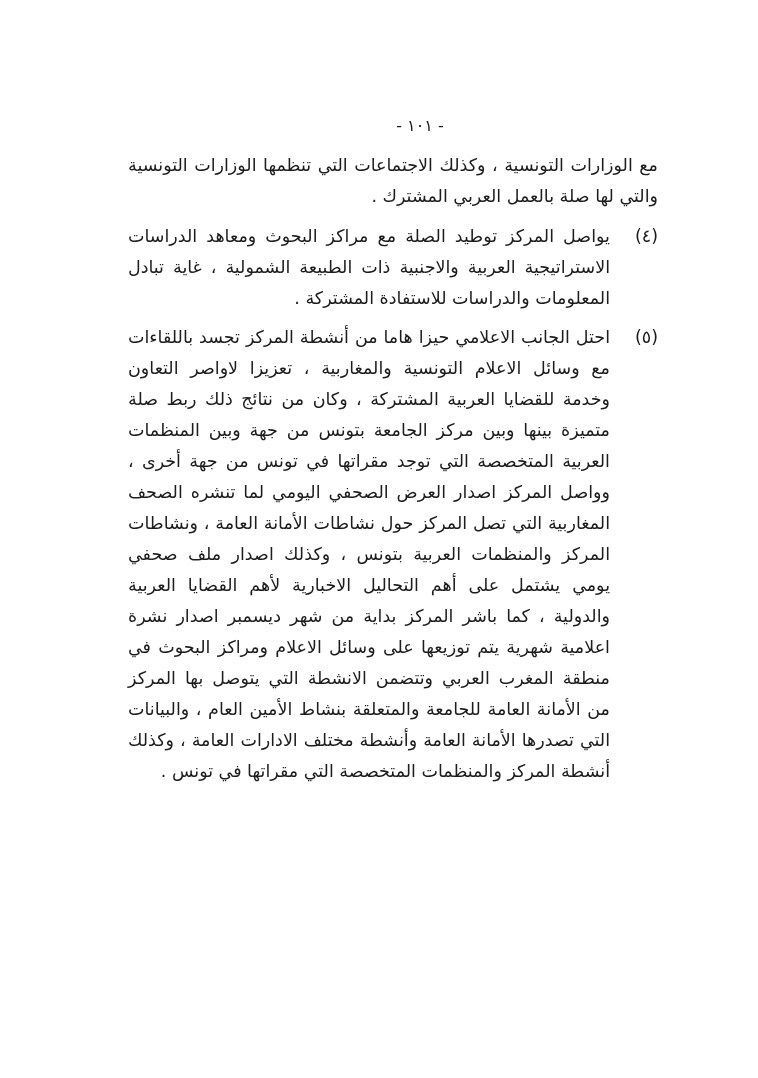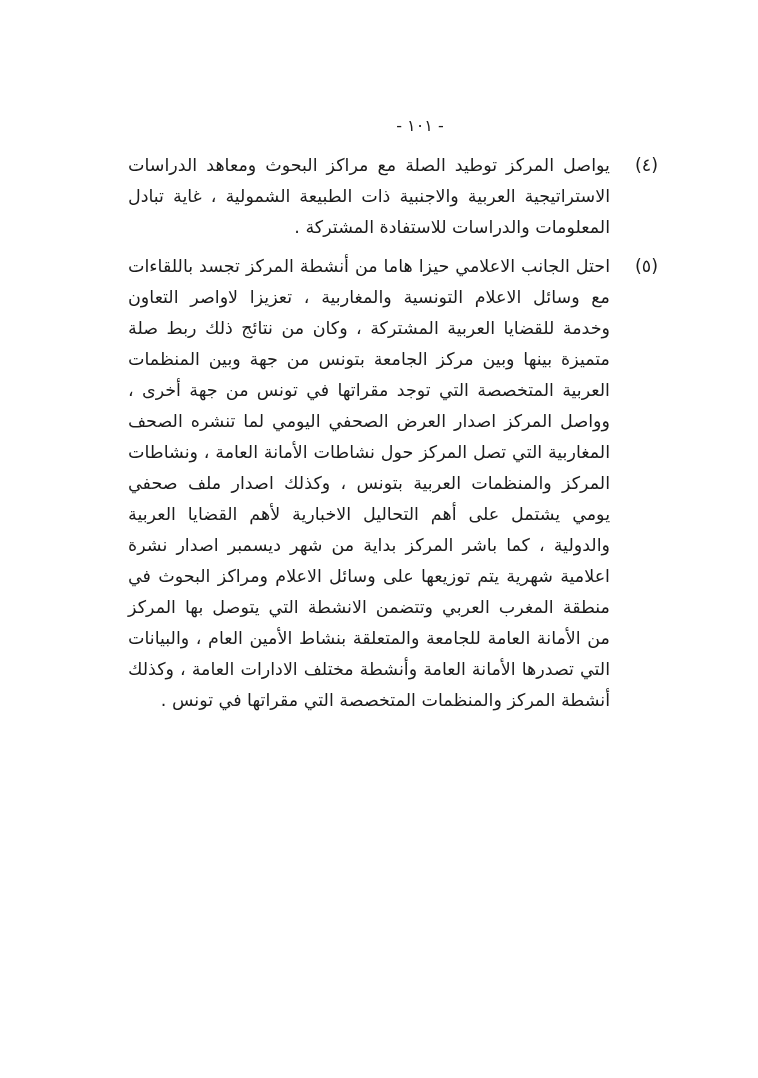--- a/index.html
+++ b/index.html
@@ -60,20 +60,21 @@
 </style>
 </head>
 <body>
 
 <div class="page">
 
   <div class="page-number">- ١٠١ -</div>
 
   <div class="content">
 
+    <p class="cont-para">مع الوزارات التونسية ، وكذلك الاجتماعات التي تنظمها الوزارات التونسية والتي لها صلة بالعمل العربي المشترك .</p>
 
     <div class="list-item">
       <span class="item-marker">(٤)</span>
       <p class="item-text">يواصل المركز توطيد الصلة مع مراكز البحوث ومعاهد الدراسات الاستراتيجية العربية والاجنبية ذات الطبيعة الشمولية ، غاية تبادل المعلومات والدراسات للاستفادة المشتركة .</p>
     </div>
 
     <div class="list-item">
       <span class="item-marker">(٥)</span>
       <p class="item-text">احتل الجانب الاعلامي حيزا هاما من أنشطة المركز تجسد باللقاءات مع وسائل الاعلام التونسية والمغاربية ، تعزيزا لاواصر التعاون وخدمة للقضايا العربية المشتركة ، وكان من نتائج ذلك ربط صلة متميزة بينها وبين مركز الجامعة بتونس من جهة وبين المنظمات العربية المتخصصة التي توجد مقراتها في تونس من جهة أخرى ، وواصل المركز اصدار العرض الصحفي اليومي لما تنشره الصحف المغاربية التي تصل المركز حول نشاطات الأمانة العامة ، ونشاطات المركز والمنظمات العربية بتونس ، وكذلك اصدار ملف صحفي يومي يشتمل على أهم التحاليل الاخبارية لأهم القضايا العربية والدولية ، كما باشر المركز بداية من شهر ديسمبر اصدار نشرة اعلامية شهرية يتم توزيعها على وسائل الاعلام ومراكز البحوث في منطقة المغرب العربي وتتضمن الانشطة التي يتوصل بها المركز من الأمانة العامة للجامعة والمتعلقة بنشاط الأمين العام ، والبيانات التي تصدرها الأمانة العامة وأنشطة مختلف الادارات العامة ، وكذلك أنشطة المركز والمنظمات المتخصصة التي مقراتها في تونس .</p>
     </div>

